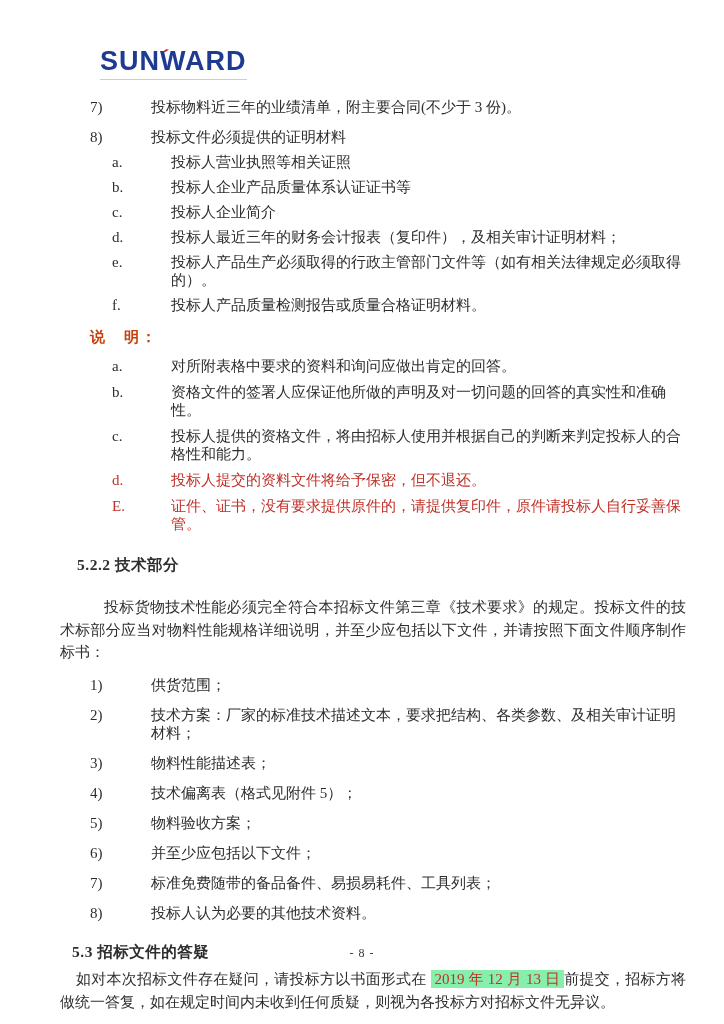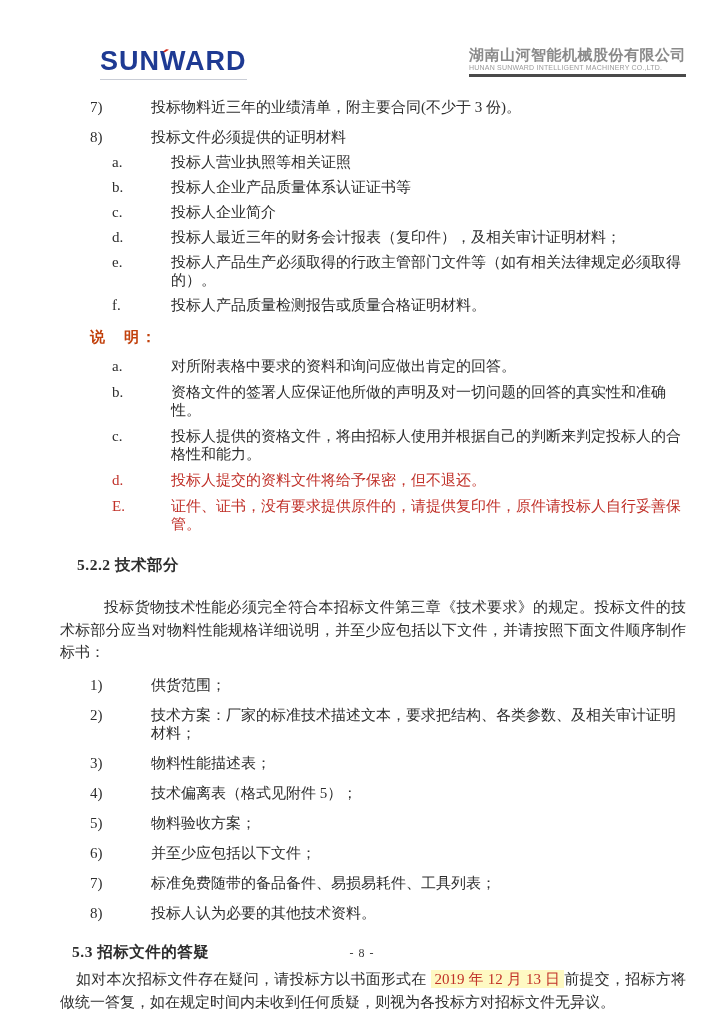--- a/index.html
+++ b/index.html
@@ -39,42 +39,37 @@
   .red, .red .num, .red .txt { color:#c03028; }
 
   .h2 { margin-top:22px; margin-left:17px; font-size:15.5px; font-weight:700; letter-spacing:0.5px; }
   .para { margin-top:9px; font-size:15px; line-height:22.5px; text-align:justify; }
   .para-522 { text-indent:44px;margin-top:20px; }
   .techlist { margin-top:9px; }
   .techlist .row { margin-top:12px; }
 
   .h2-53 { margin-top:20px; margin-left:12px; font-size:15.5px; font-weight:700; letter-spacing:0.5px; }
   .para-53 { margin-top:5px; line-height:23px; text-indent:16px; }
-  .hl { background:#fef9c3; color:#c03028; padding:1px 4px; }
+  .hl { background:#86efac; color:#c03028; padding:1px 4px; }
 
   .footer { position:absolute; left:0; top:946px; width:100%; text-align:center; font-size:12px; color:#3a3a3a; letter-spacing:1px; }
 </style>
 </head>
 <body>
 
 <div class="page">
   <div class="content">
 
     <div class="header">
       <div>
         <div class="logo">
           <span>SUNWARD</span>
           <span class="accent">´</span>
         </div>
         <div class="logo-underline"></div>
-      </div>
-      <div class="company">
-        <div class="company-cn">湖南山河智能机械股份有限公司</div>
-        <div class="company-en">HUNAN SUNWARD INTELLIGENT MACHINERY CO.,LTD.</div>
-        <div class="company-rule"></div>
       </div>
     </div>
 
     <div class="row l1 item7">
       <span class="num">7)</span>
       <span class="txt">投标物料近三年的业绩清单，附主要合同(不少于 3 份)。</span>
     </div>
 
     <div class="row l1 item8">
       <span class="num">8)</span>

